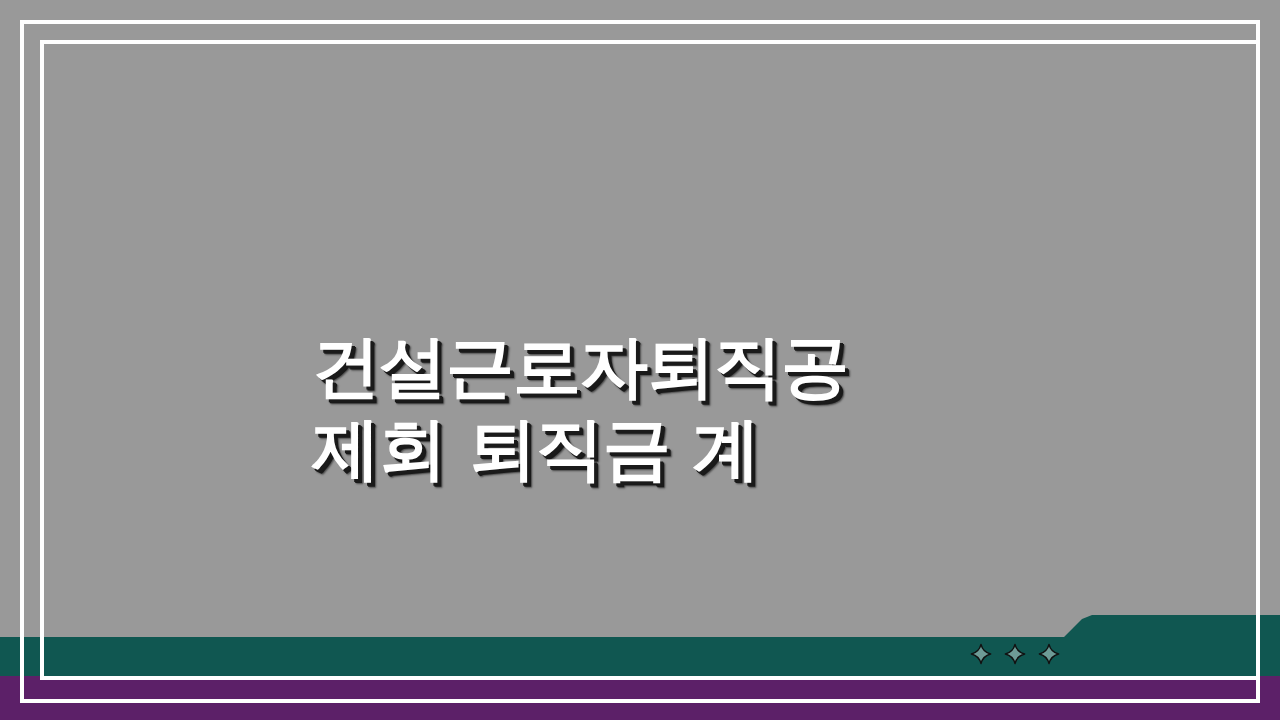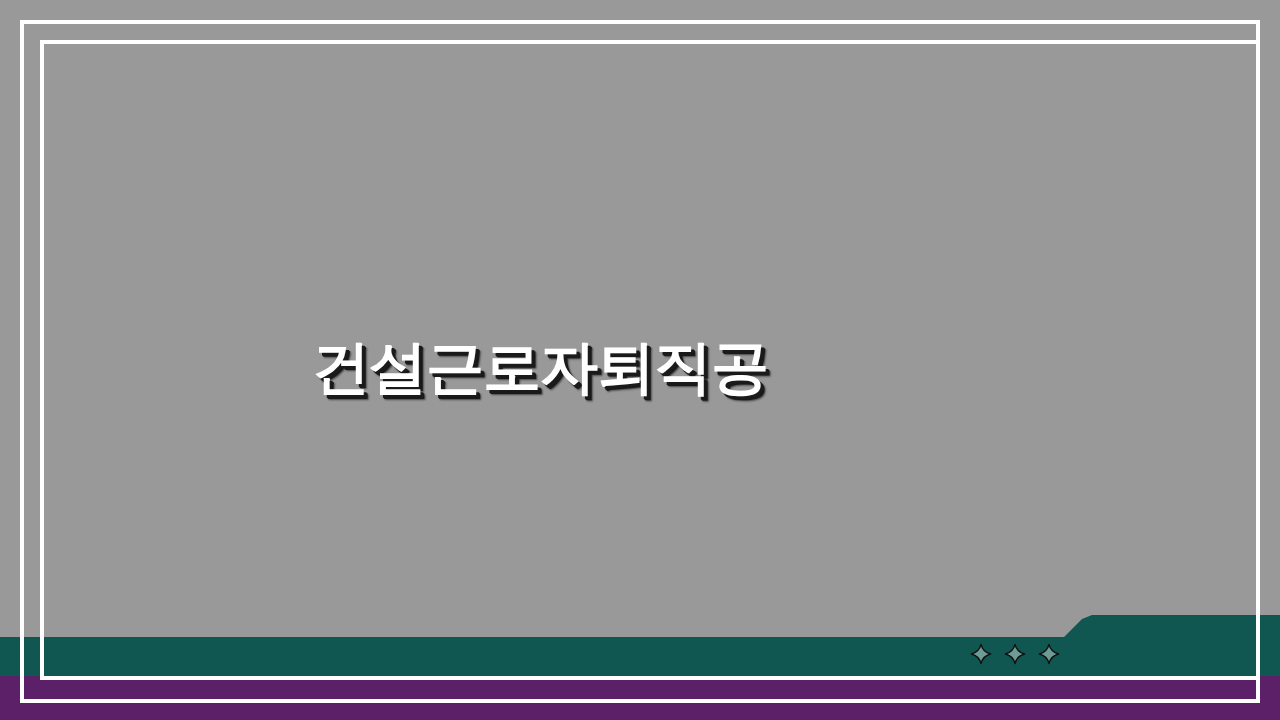--- a/index.html
+++ b/index.html
@@ -100,21 +100,21 @@
     position: absolute;
     left: 312px;
     top: 326px;
     width: 700px;
   }
   .title-line {
     display: block;
     color: #FFFFFF;
     font-family: "DejaVu Sans", "Liberation Sans", sans-serif;
     font-weight: 700;
-    font-size: 58px;
+    font-size: 68px;
     line-height: 82px;
     letter-spacing: -1px;
     white-space: pre;
     text-shadow:
        3px 3px 0 #1a1a1a,
        4px 4px 0 #1a1a1a,
        5px 5px 2px rgba(0,0,0,0.55);
   }
 
   
@@ -140,20 +140,21 @@
   <div class="band-purple-base"></div>
   <div class="band-teal"></div>
 
   <div class="frame-outer"></div>
   <div class="frame-inner"></div>
   <div class="frame-inner-right"></div>
   <div class="frame-inner-bottom"></div>
 
   <div class="title-block">
     <span class="title-line">건설근로자퇴직공</span>
+    <span class="title-line">제회 퇴직금 계</span>
   </div>
 
   <div class="sparkles">
     <span class="sparkle">
       <svg viewBox="0 0 24 24" width="22" height="22" aria-hidden="true">
         <path d="M12 1.5 C13.4 7.2 16.8 10.6 22.5 12 C16.8 13.4 13.4 16.8 12 22.5 C10.6 16.8 7.2 13.4 1.5 12 C7.2 10.6 10.6 7.2 12 1.5 Z" fill="#6E9B96" stroke="#111111" stroke-width="1.6" stroke-linejoin="round"></path>
       </svg>
     </span>
     <span class="sparkle">
       <svg viewBox="0 0 24 24" width="22" height="22" aria-hidden="true">

